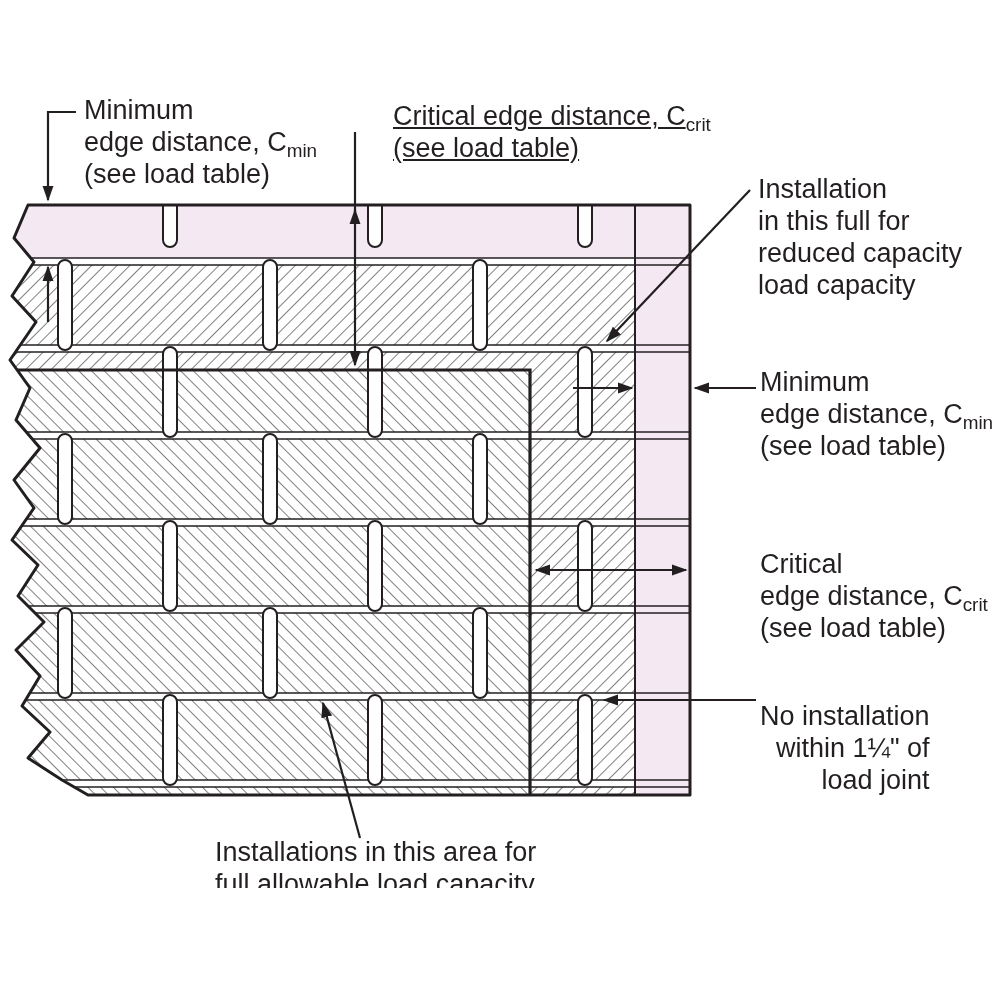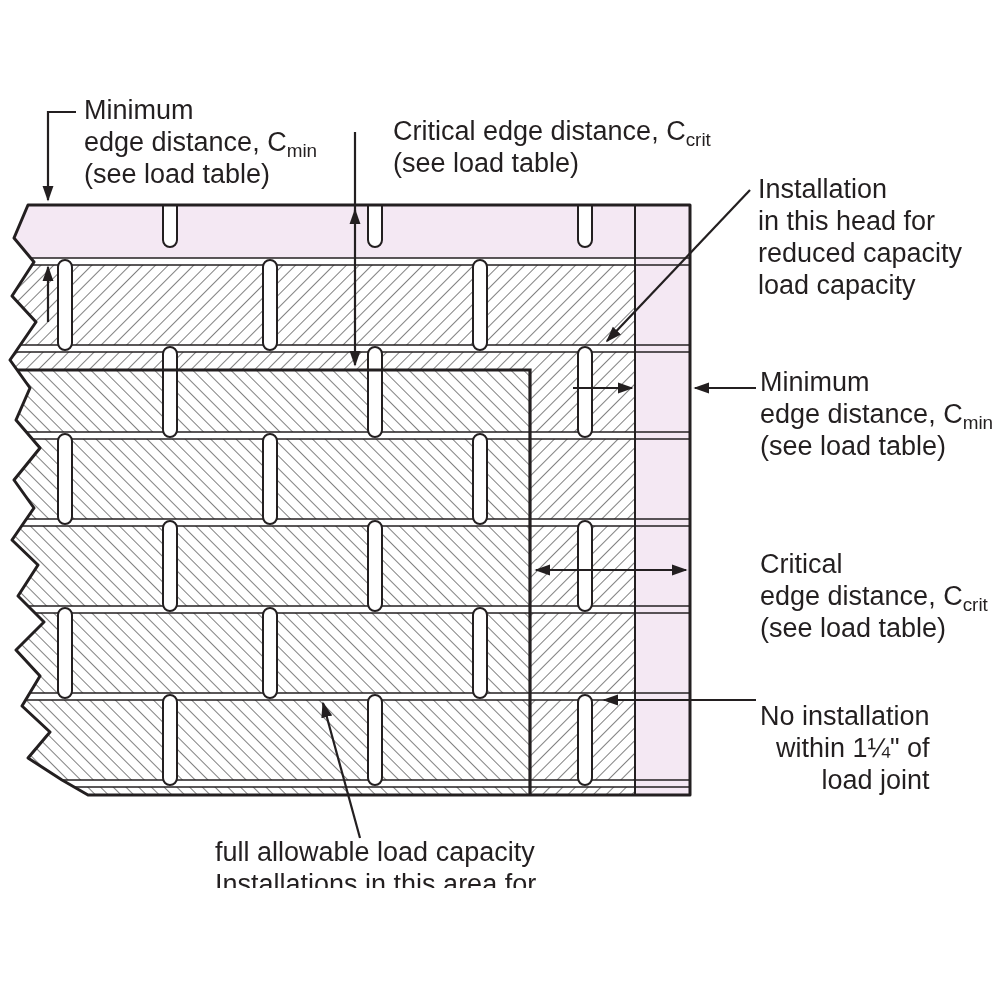--- a/index.html
+++ b/index.html
@@ -164,28 +164,28 @@
       <line class="leader" x1="360" y1="838" x2="323" y2="703" marker-end="url(#ah)"></line>
     </g>
   </svg>
 
   <div class="lbl" style="left:84px;top:94px;">
     <div>Minimum</div>
     <div><span>edge distance, C</span><sub>min</sub></div>
     <div>(see load table)</div>
   </div>
 
-  <div class="lbl" style="left:393px;top:115px;">
+  <div class="lbl" style="left:393px;top:100px;text-decoration:underline;">
     <div><span>Critical edge distance, C</span><sub>crit</sub></div>
     <div>(see load table)</div>
   </div>
 
   <div class="lbl" style="left:758px;top:173px;">
     <div>Installation</div>
-    <div>in this head for</div>
+    <div>in this full for</div>
     <div>reduced capacity</div>
     <div>load capacity</div>
   </div>
 
   <div class="lbl" style="left:760px;top:366px;">
     <div>Minimum</div>
     <div><span>edge distance, C</span><sub>min</sub></div>
     <div>(see load table)</div>
   </div>
 
@@ -195,17 +195,17 @@
     <div>(see load table)</div>
   </div>
 
   <div class="lbl" style="left:760px;top:700px;text-align:right;">
     <div>No installation</div>
     <div>within 1¼" of</div>
     <div>load joint</div>
   </div>
 
   <div class="lbl" style="left:215px;top:836px;">
+    <div>Installations in this area for</div>
     <div>full allowable load capacity</div>
-    <div>Installations in this area for</div>
   </div>
 
 </div>
 
 </body></html>

